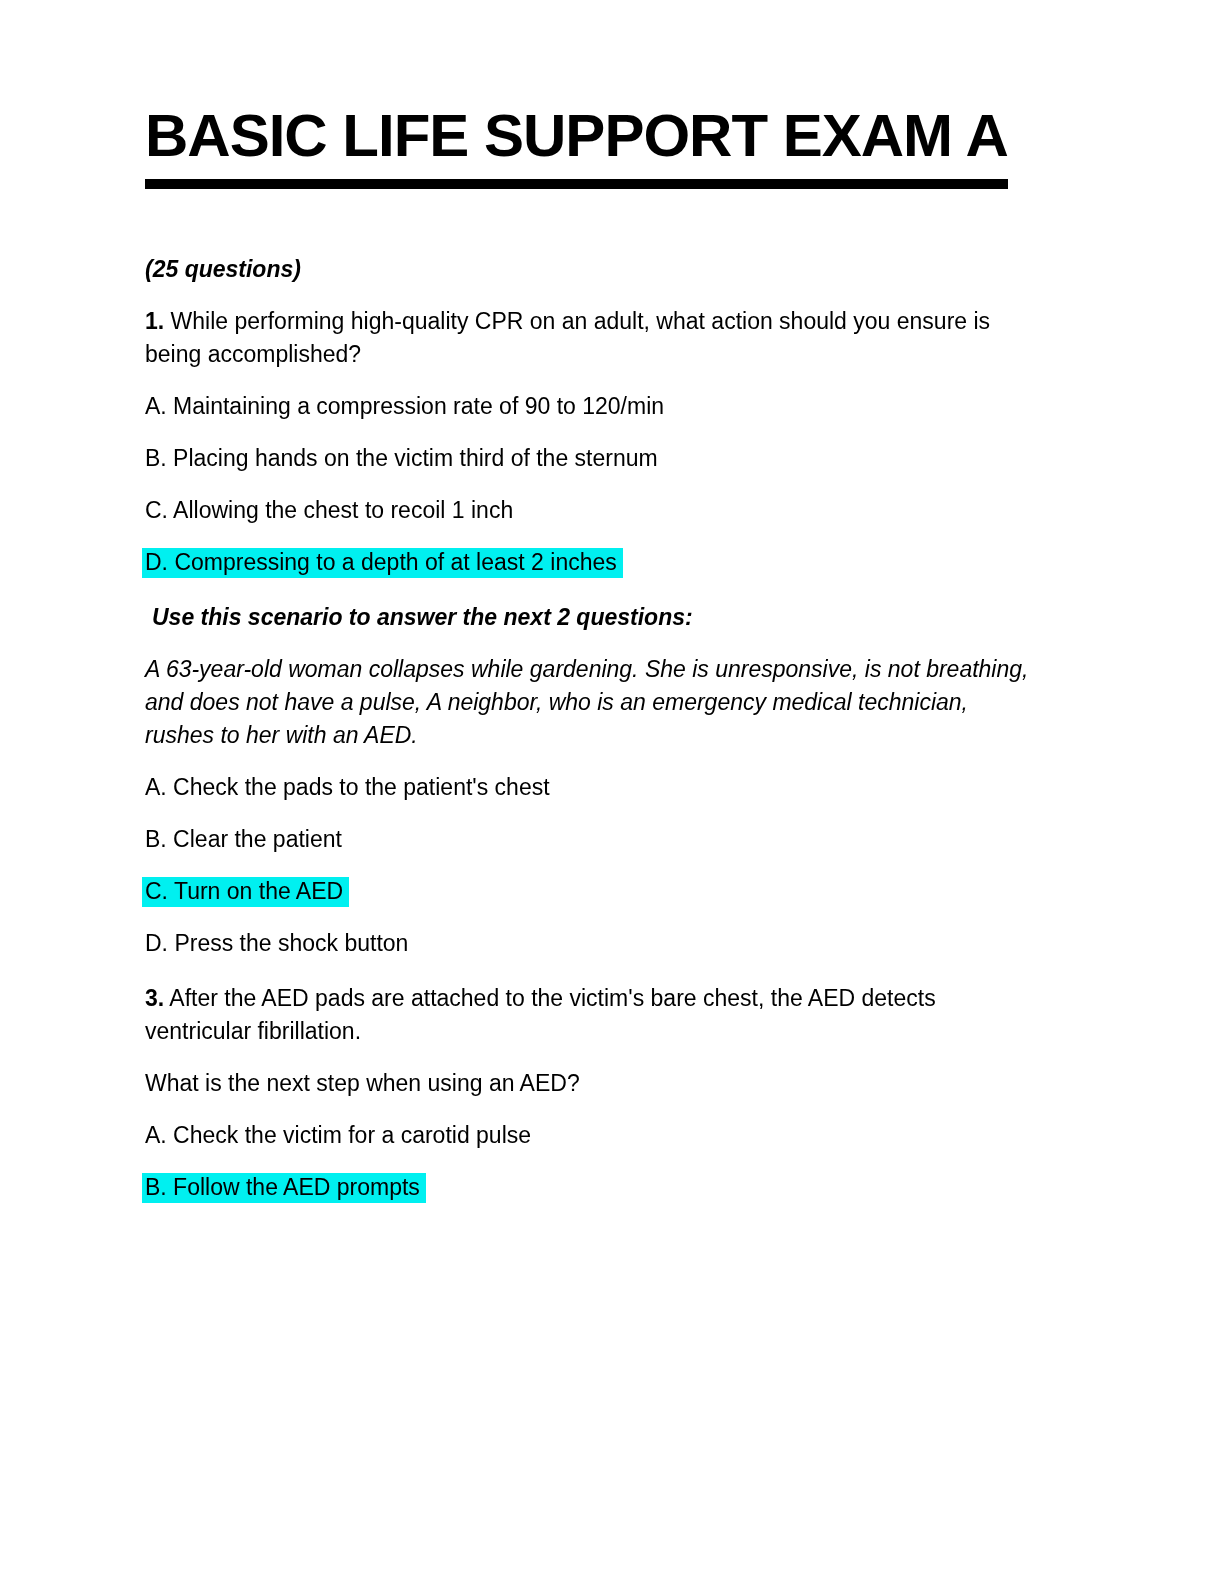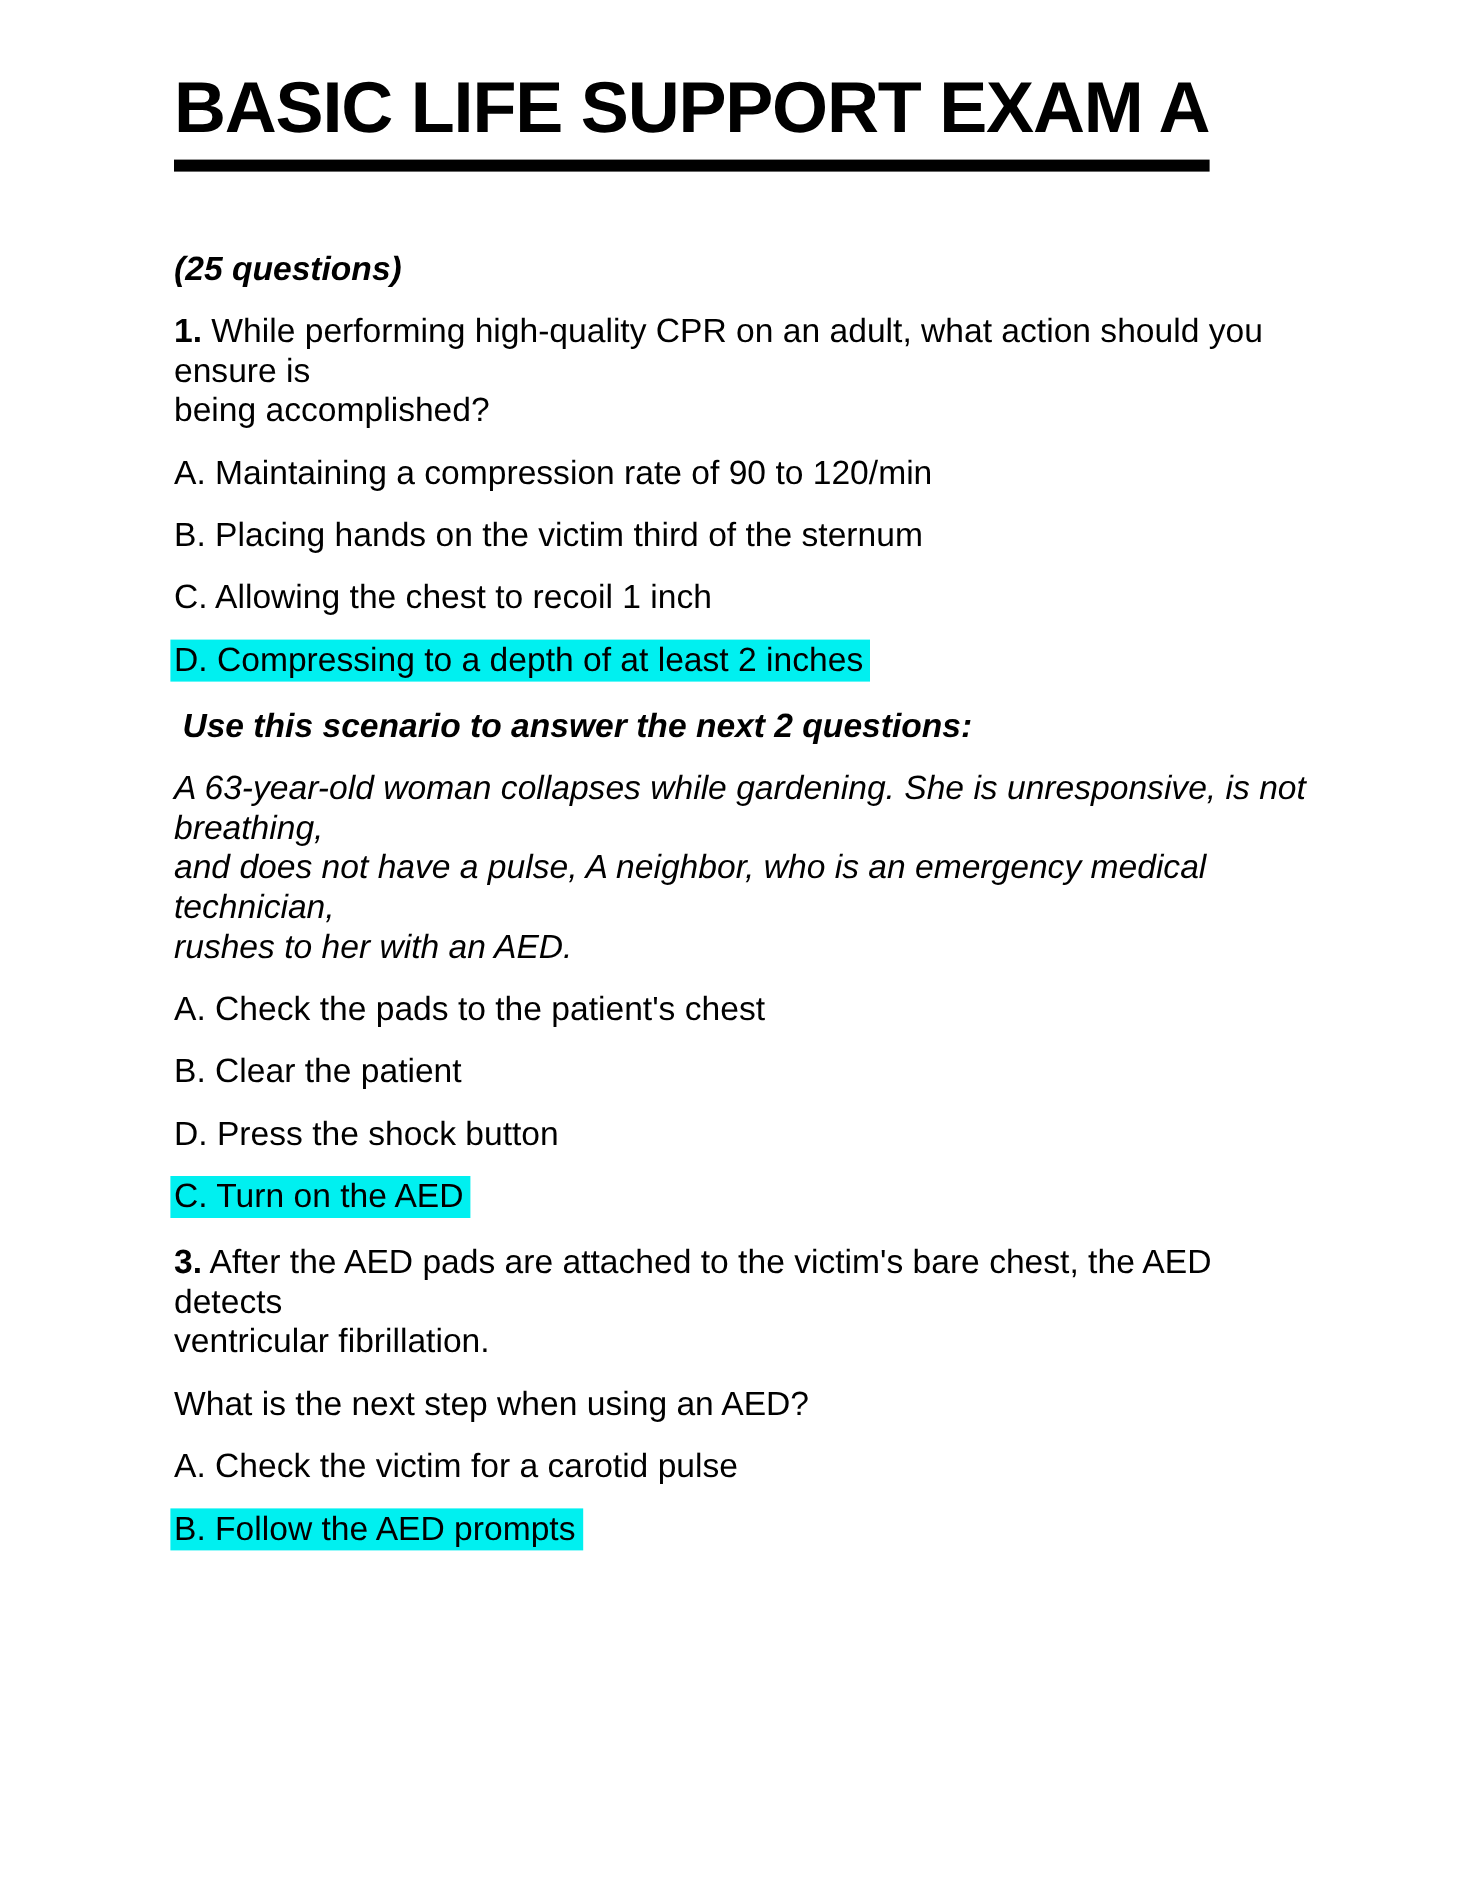--- a/index.html
+++ b/index.html
@@ -7,39 +7,39 @@
   body {
     width: 1224px;
     height: 1584px;
     background: var(--page-bg, #ffffff);
     color: var(--text-color, #000000);
     font-family: "Liberation Sans", "DejaVu Sans", sans-serif;
   }
   .page {
     width: 1224px;
     height: 1376px;
-    padding: 58px 130px 0 145px;
+    padding: 104px 130px 0 145px;
     overflow: hidden;
   }
   h1.doc-title {
     margin: 0 0 64px 0;
     font-size: 60px;
     line-height: 1.05;
     font-weight: bold;
     letter-spacing: -1px;
     white-space: nowrap;
   }
   h1.doc-title .underlined {
     display: inline-block;
     border-bottom: 10px solid #000;
     padding-bottom: 12px;
   }
   p {
     margin: 0 0 19px 0;
-    font-size: 28px;
+    font-size: 23px;
     line-height: 33px;
     max-width: 950px;
   }
   .bold { font-weight: bold; }
   .bold-italic { font-weight: bold; font-style: italic; }
   .italic { font-style: italic; }
   .prewrap { white-space: pre-wrap; }
   .sec-gap { margin-top: 22px; }
   .indent-sm { padding-left: 7px; }
   .hl {
@@ -67,22 +67,22 @@
 
   <p class="bold-italic sec-gap indent-sm">Use this scenario to answer the next 2 questions:</p>
 
   <p class="italic prewrap">A 63-year-old woman collapses while gardening. She is unresponsive, is not breathing,
 and does not have a pulse, A neighbor, who is an emergency medical technician,
 rushes to her with an AED.</p>
 
 
   <p><span>A. Check the pads to the patient's chest</span></p>
   <p><span>B. Clear the patient</span></p>
+  <p><span class="hl">C. Turn on the AED</span></p>
   <p><span>D. Press the shock button</span></p>
-  <p><span class="hl">C. Turn on the AED</span></p>
 
   <p class="sec-gap"><span class="bold">3.</span> <span class="prewrap">After the AED pads are attached to the victim's bare chest, the AED detects
 ventricular fibrillation.</span></p>
 
   <p>What is the next step when using an AED?</p>
 
   <p><span>A. Check the victim for a carotid pulse</span></p>
   <p><span class="hl">B. Follow the AED prompts</span></p>
 
 </div>

